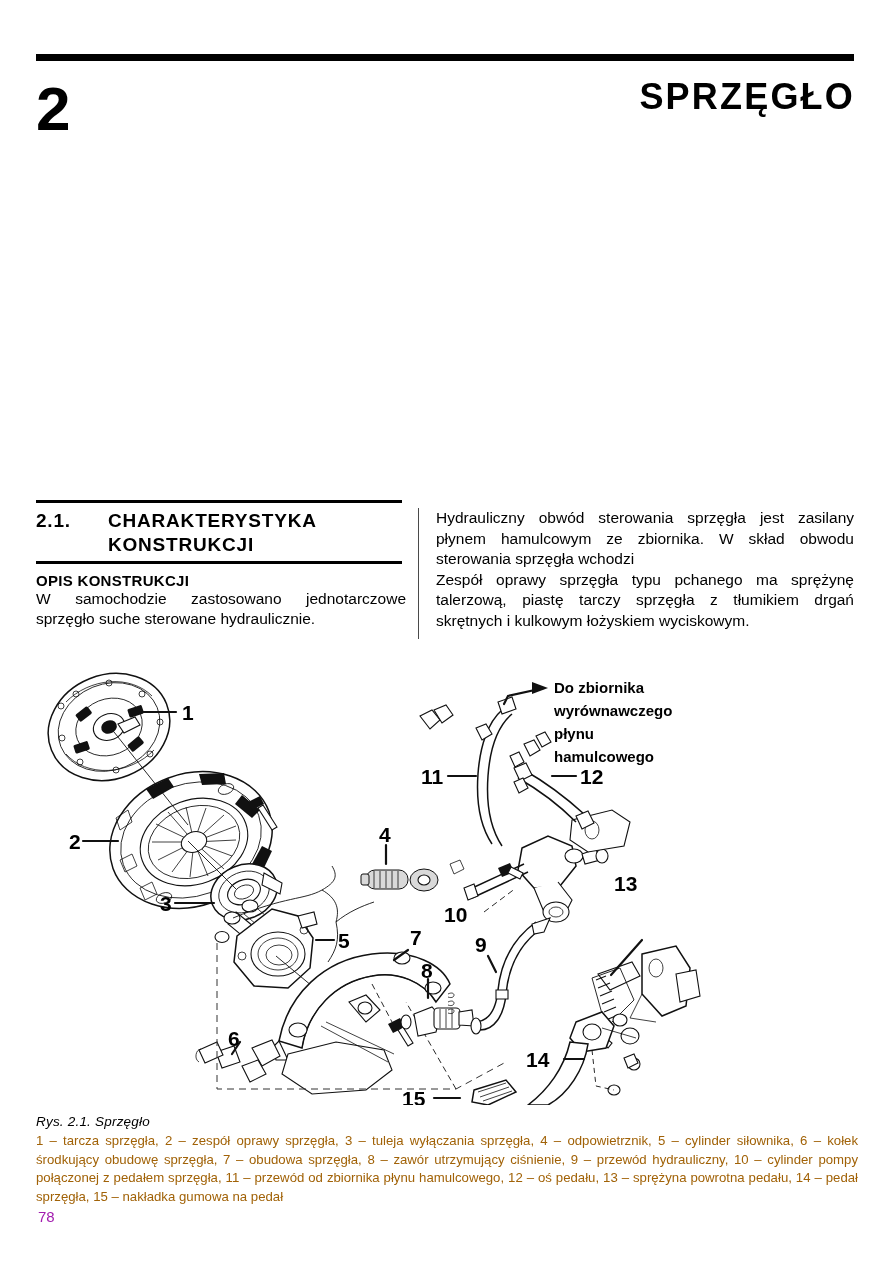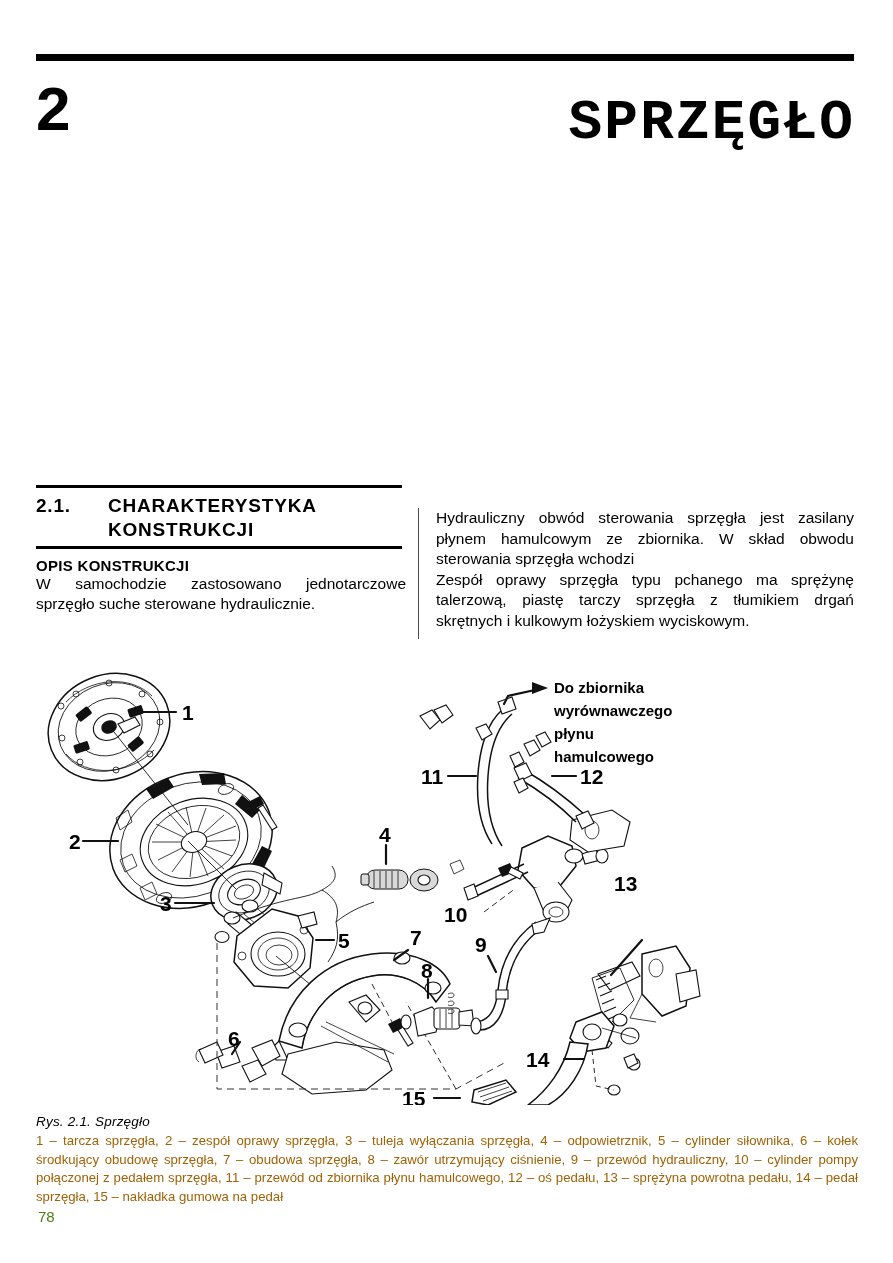--- a/index.html
+++ b/index.html
@@ -34,41 +34,40 @@
     left: 36px;
     top: 78px;
     font-size: 62px;
     font-weight: bold;
     line-height: 1;
     letter-spacing: -1px;
   }
   .chapter-title {
     position: absolute;
     right: 38px;
-    top: 95px;
-    font-size: 56px;
+    top: 79px;
+    font-size: 36px;
     font-weight: bold;
     letter-spacing: 2.2px;
     line-height: 1;
-    font-family: Liberation Mono, monospace;
   }
 
   
   .col-divider {
     position: absolute;
     left: 418px;
     top: 508px;
     width: 1px;
     height: 131px;
     background: #4a4a4a;
   }
   .left-col {
     position: absolute;
     left: 36px;
-    top: 485px;
+    top: 500px;
     width: 370px;
   }
   .right-col {
     position: absolute;
     left: 436px;
     top: 508px;
     width: 418px;
   }
   .sec-rule-top {
     width: 366px;
@@ -135,21 +134,21 @@
     font-size: 13.2px;
     line-height: 1.42;
     text-align: justify;
     color: #a16207;
   }
   .page-number {
     position: absolute;
     left: 38px;
     top: 1208px;
     font-size: 15px;
-    color: #4d7c0f;
+    color: #a21caf;
   }
 </style>
 </head>
 <body>
 
 <div id="page">
 
   <div class="header-rule"></div>
   <div class="chapter-number">2</div>
   <div class="chapter-title">SPRZĘGŁO</div>

